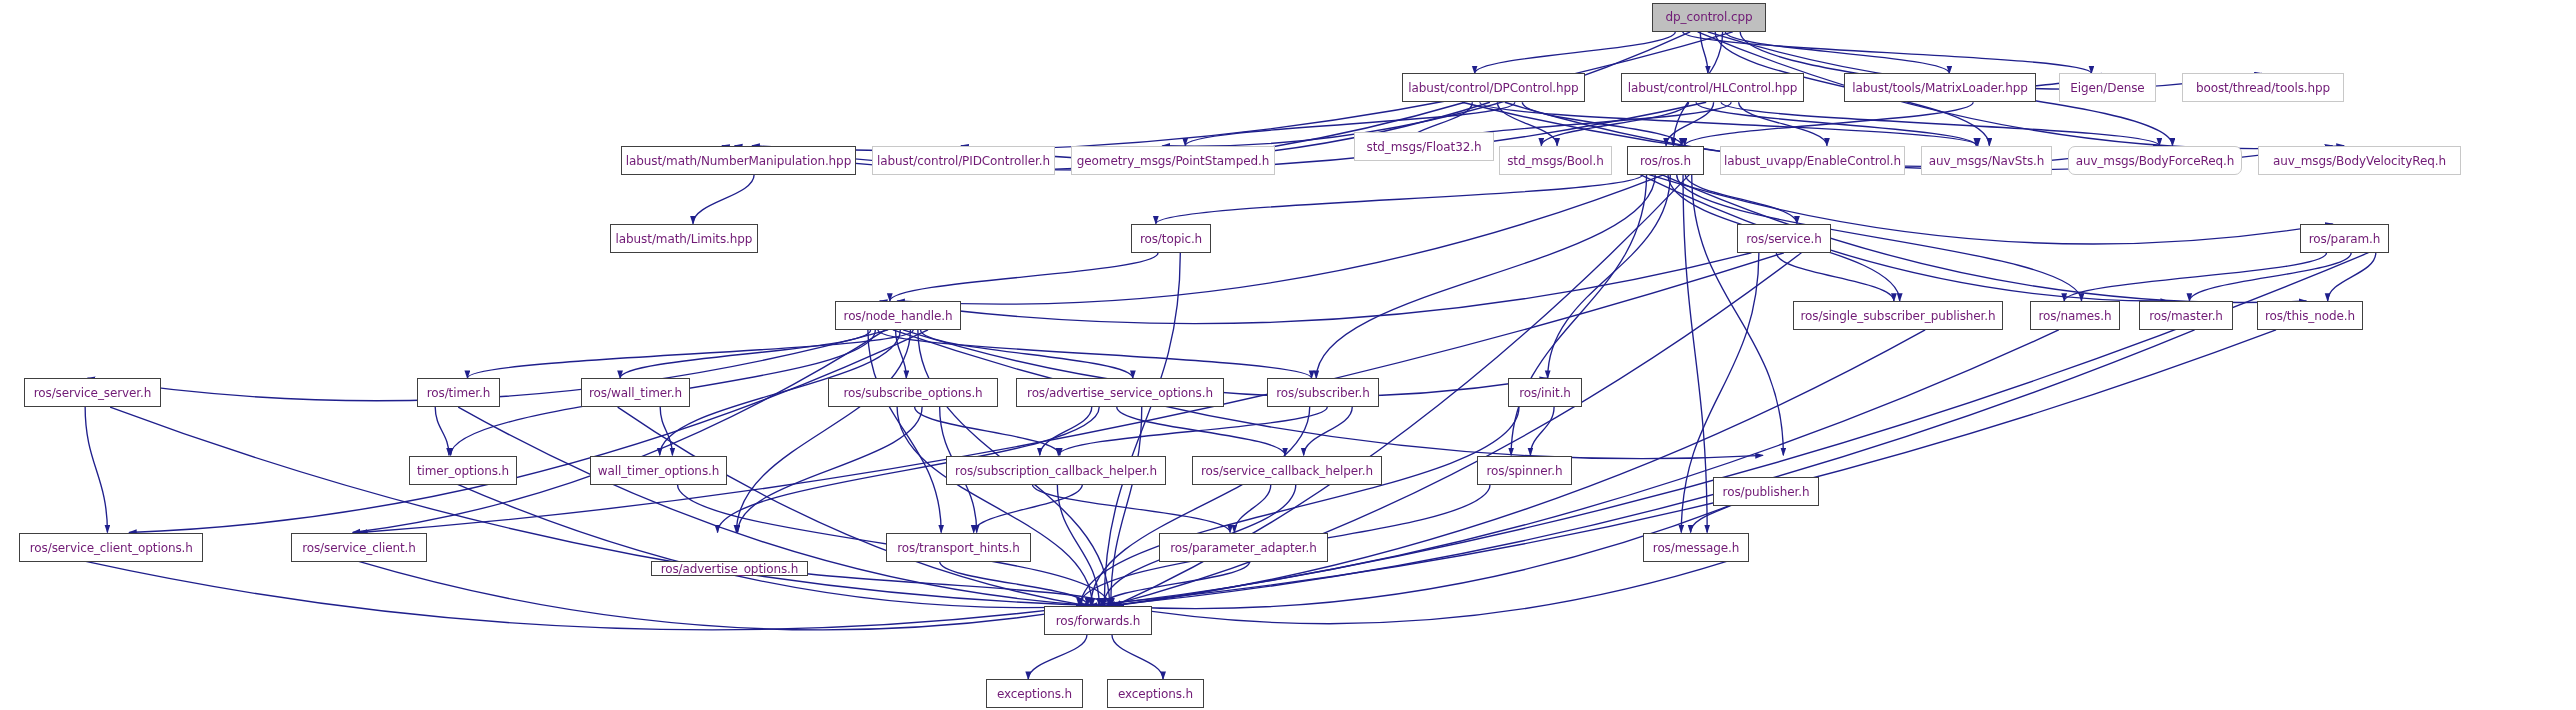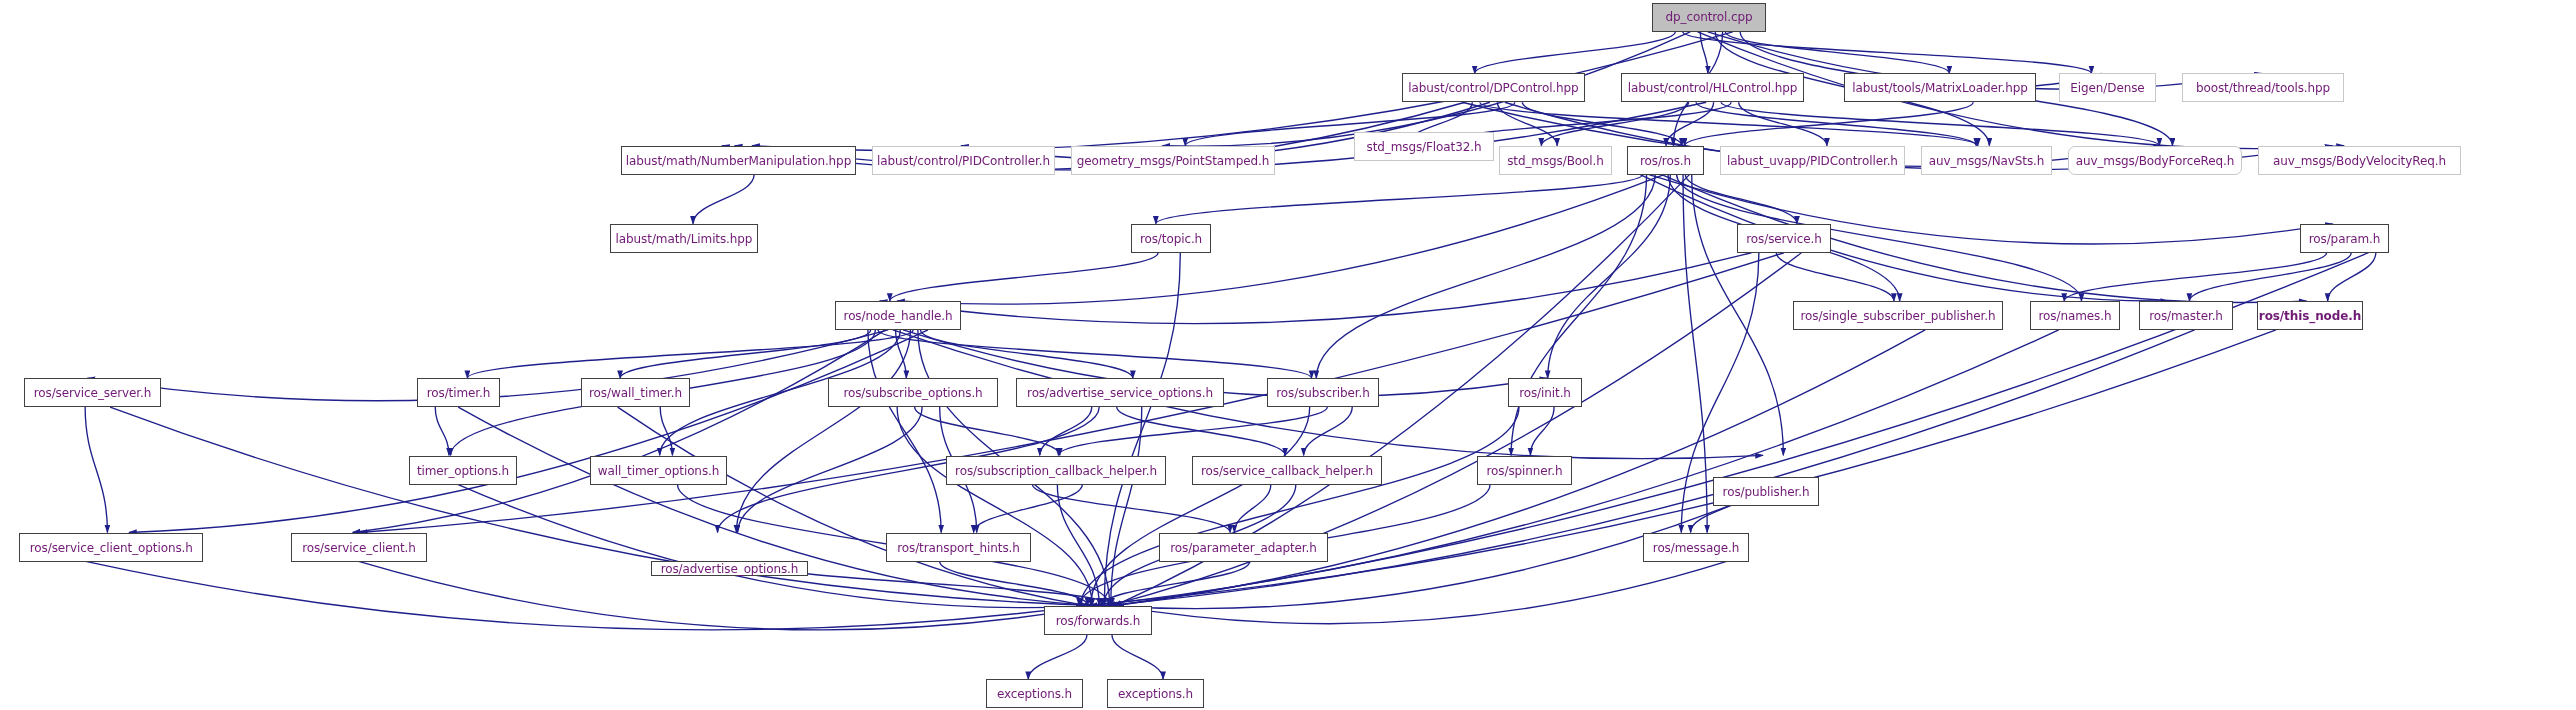--- a/index.html
+++ b/index.html
@@ -167,21 +167,21 @@
       <div class="node light" style="left: 1354px; top: 132px; width: 140px; height: 29px;">
         <span>std_msgs/Float32.h</span>
       </div>
       <div class="node light" style="left: 1499px; top: 146px; width: 113px; height: 29px;">
         <span>std_msgs/Bool.h</span>
       </div>
       <div class="node dark" style="left: 1627px; top: 146px; width: 77px; height: 29px;">
         <span>ros/ros.h</span>
       </div>
       <div class="node light" style="left: 1720px; top: 146px; width: 185px; height: 29px;">
-        <span>labust_uvapp/PIDController.h</span>
+        <span>labust_uvapp/EnableControl.h</span>
       </div>
       <div class="node light" style="left: 1921px; top: 146px; width: 131px; height: 29px;">
         <span>auv_msgs/NavSts.h</span>
       </div>
       <div class="node light" style="left: 2068px; top: 146px; width: 174px; height: 29px; border-radius: 7px;">
         <span>auv_msgs/BodyForceReq.h</span>
       </div>
       <div class="node light" style="left: 2258px; top: 146px; width: 203px; height: 29px;">
         <span>auv_msgs/BodyVelocityReq.h</span>
       </div>
@@ -202,21 +202,21 @@
       </div>
       <div class="node dark" style="left: 1793px; top: 301px; width: 210px; height: 29px;">
         <span>ros/single_subscriber_publisher.h</span>
       </div>
       <div class="node dark" style="left: 2030px; top: 301px; width: 90px; height: 29px;">
         <span>ros/names.h</span>
       </div>
       <div class="node dark" style="left: 2139px; top: 301px; width: 94px; height: 29px;">
         <span>ros/master.h</span>
       </div>
-      <div class="node dark" style="left: 2257px; top: 301px; width: 106px; height: 29px; font-weight: bold;">
+      <div class="node dark" style="left: 2257px; top: 301px; width: 106px; height: 29px;">
         <span>ros/this_node.h</span>
       </div>
       <div class="node dark" style="left: 24px; top: 378px; width: 137px; height: 29px;">
         <span>ros/service_server.h</span>
       </div>
       <div class="node dark" style="left: 417px; top: 378px; width: 83px; height: 29px;">
         <span>ros/timer.h</span>
       </div>
       <div class="node dark" style="left: 581px; top: 378px; width: 109px; height: 29px;">
         <span>ros/wall_timer.h</span>

